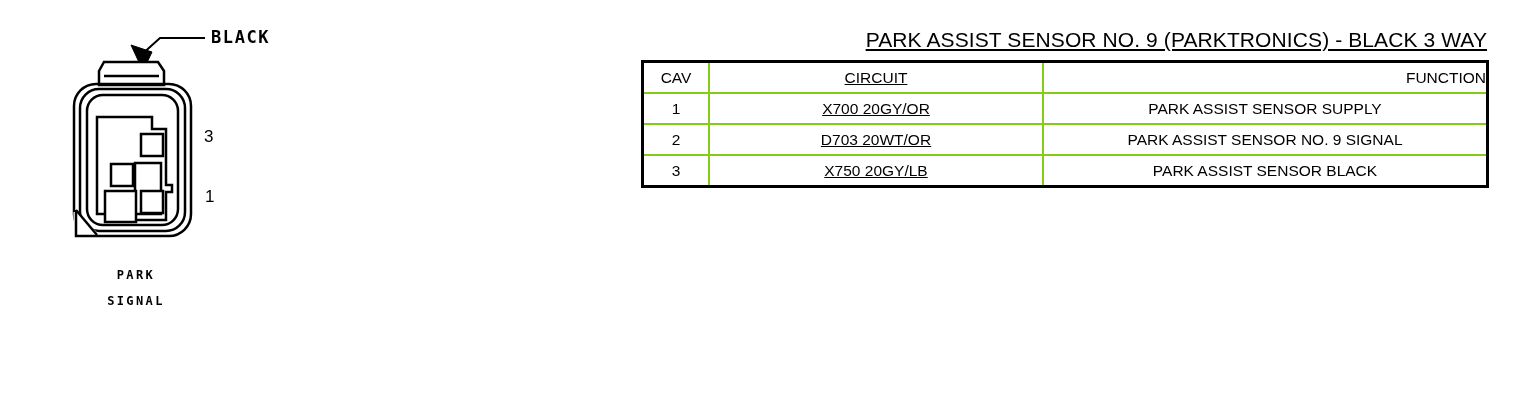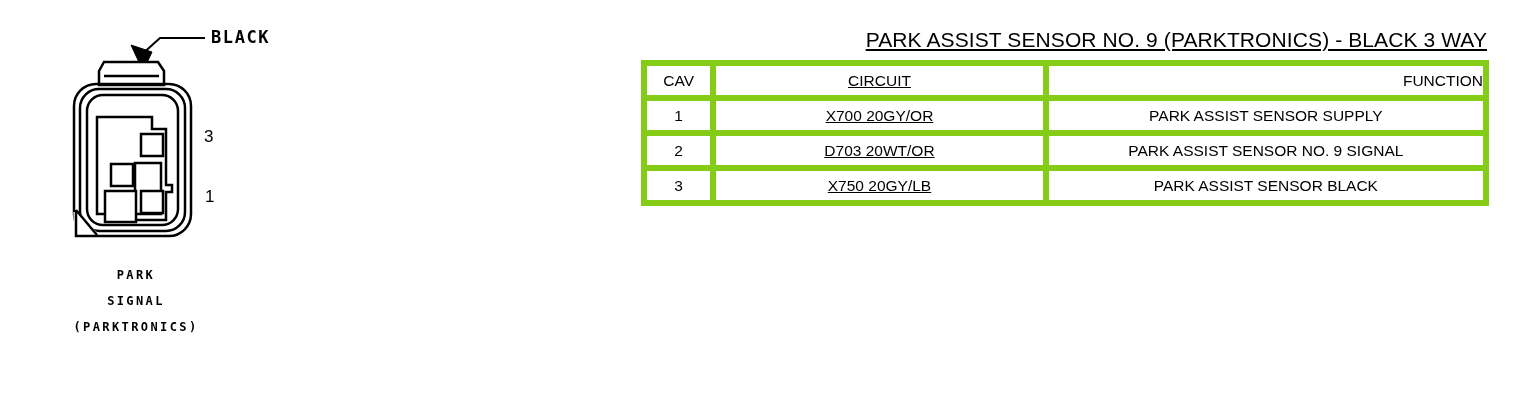--- a/index.html
+++ b/index.html
@@ -83,21 +83,21 @@
   #pinout-table {
     position: absolute;
     left: 2px;
     top: 32px;
     border-collapse: collapse;
     table-layout: fixed;
     border: 3px solid #000;
     background: #fff;
   }
   #pinout-table td, #pinout-table th {
-    border: 6px solid #84cc16;
+    border: 2px solid #84cc16;
     height: 29px;
     padding: 0;
     font-size: 15.5px;
     font-weight: normal;
     line-height: 29px;
   }
   .col-cav { width: 64px; text-align: center; }
   .col-circuit { width: 332px; text-align: center; text-decoration: underline; }
   .col-function { width: 442px; text-align: right; }
   td.col-circuit, td.col-function {
@@ -150,21 +150,20 @@
   </svg>
 
   <div class="callout-label">BLACK</div>
 
   <div class="pin-number" id="pin-label-3">3</div>
   <div class="pin-number" id="pin-label-1">1</div>
 
   <div id="connector-caption">
     <div>PARK</div>
     <div>SIGNAL</div>
-    <div>(PARKTRONICS)</div>
   </div>
 </div>
 
 <div id="pinout-block">
 
   <div id="table-title">PARK ASSIST SENSOR NO. 9 (PARKTRONICS) - BLACK 3 WAY</div>
 
   <table id="pinout-table">
     <thead>
       <tr>

